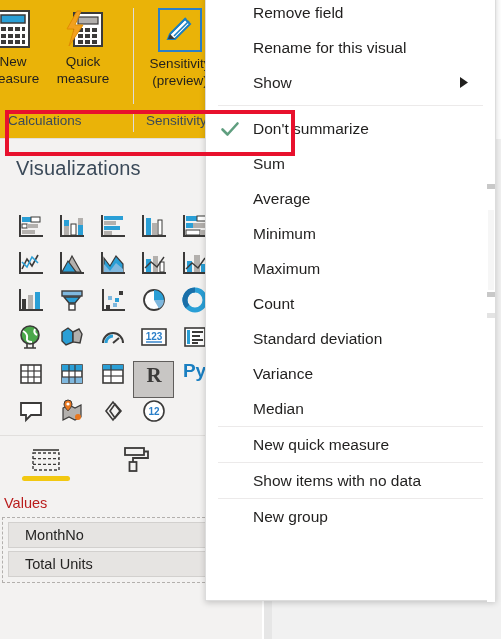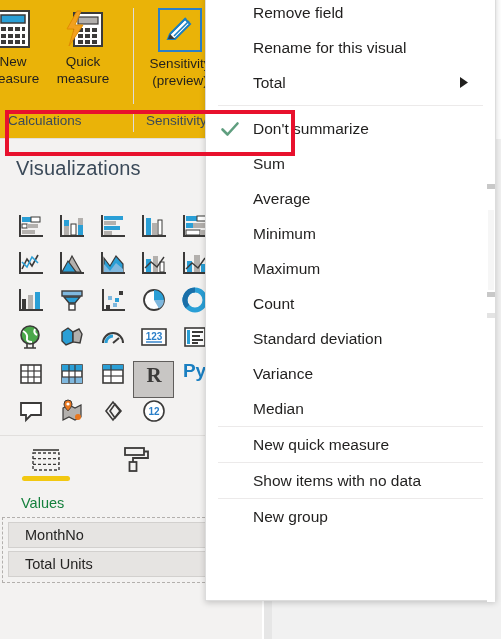--- a/index.html
+++ b/index.html
@@ -74,21 +74,21 @@
     position: absolute; top: 300px; left: 0; width: 262px; height: 52px;
     display: flex; align-items: flex-start; padding-left: 22px; gap: 42px;
   }
   .pane-tab { display: flex; flex-direction: column; align-items: center; cursor: default; }
   .pane-tab-icon { height: 34px; display: flex; align-items: flex-end; }
   .pane-tab-underline { width: 48px; height: 5px; border-radius: 3px; margin-top: 3px; background: transparent; }
   .pane-tab.active .pane-tab-underline { background: #f2c811; }
 
   .wells { position: absolute; top: 356px; left: 0; width: 262px; }
   .well-title {
-    font-size: 14.5px; color: #15803d; padding: 0 0 6px 21px;
+    font-size: 14.5px; color: #b91c1c; padding: 0 0 6px 4px;
   }
   .well-dropzone {
     margin: 0 2px; border: 1px dashed #b3b0ad; padding: 4px 5px 5px 5px;
     background: #f3f2f1;
   }
   .well-field {
     background: #e6e4e2; border: 1px solid #d2d0ce;
     font-size: 14.5px; color: #252423; padding: 4px 16px; margin-bottom: 3px;
     cursor: default;
   }
@@ -609,21 +609,21 @@
 
   <div class="ctxmenu">
 
     <div class="mi">
       <span>Remove field</span>
     </div>
     <div class="mi">
       <span>Rename for this visual</span>
     </div>
     <div class="mi">
-      <span>Total</span>
+      <span>Show</span>
       <span class="submenu-arrow">
         <svg width="8" height="11" viewBox="0 0 8 11">
             <polygon points="0,0 8,5.5 0,11" fill="#201f1e"></polygon>
           </svg>
       </span>
     </div>
 
     <div class="mi-sep"></div>
 
     <div class="mi">

